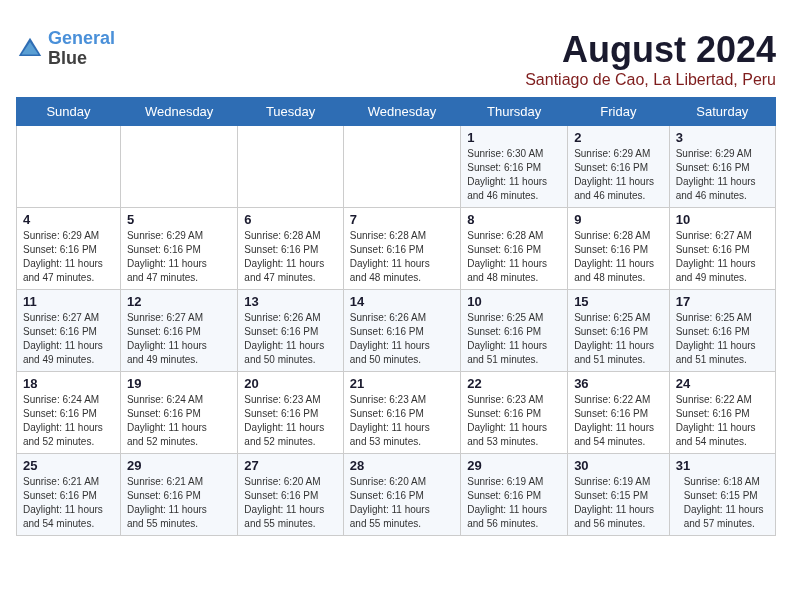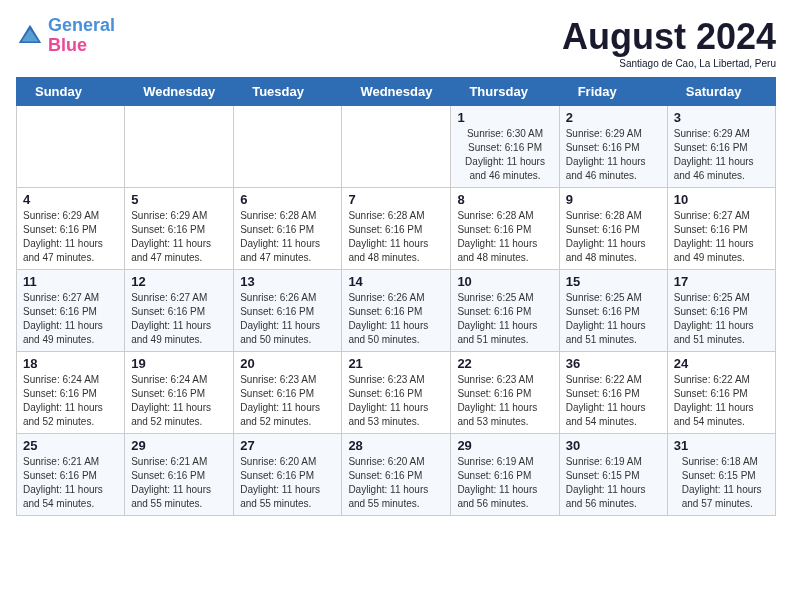--- a/index.html
+++ b/index.html
@@ -8,20 +8,21 @@
       background: #fff;
       width: 792px;
       min-height: 612px;
       padding: 16px;
     }
     .header-area {
       display: flex;
       justify-content: space-between;
       align-items: flex-start;
       margin-bottom: 8px;
+      margin-top: 13px;
     }
     .logo {
       display: flex;
       align-items: center;
       gap: 4px;
     }
     .logo-text {
       font-size: 18px;
       font-weight: bold;
       color: #1a3a6b;
@@ -37,36 +38,36 @@
     .title-area {
       text-align: right;
     }
     .calendar-title {
       font-size: 36px;
       font-weight: bold;
       color: #1a1a2e;
       text-align: right;
     }
     .calendar-subtitle {
-      font-size: 10px;
-      color: #0f172a;
+      font-size: 16px;
+      color: #7f1d1d;
       text-align: right;
     }
     table {
       width: 100%;
       border-collapse: collapse;
       font-size: 11px;
     }
     thead th {
       background-color: #2e6db4;
       color: #fff;
-      text-align: left;
-      padding: 6px 18px;
+      text-align: center;
+      padding: 6px 24px;
       font-size: 13px;
-      font-weight: bold;
+      font-weight: normal;
       border: 1px solid #2e6db4;
     }
     tbody td {
       border: 1px solid #ccc;
       vertical-align: top;
       padding: 4px 6px;
       width: calc(100% / 7);
       height: 80px;
       background: #fff;
     }
@@ -95,21 +96,21 @@
 <body>
 
 <div class="header-area">
   <div class="logo">
     <svg class="logo-icon" viewBox="0 0 40 40">
       <polygon points="20,4 36,30 4,30" fill="#2e6db4"></polygon>
       <polygon points="20,10 32,28 8,28" fill="#5a9fd4"></polygon>
     </svg>
     <div class="logo-text">
       <div><span>General</span></div>
-      <div><span style="color:#ec4899">Blue</span></div>
+      <div><span style="color:#404040">Blue</span></div>
     </div>
   </div>
   <div class="title-area">
     <div class="calendar-title">August 2024</div>
     <div class="calendar-subtitle">Santiago de Cao, La Libertad, Peru</div>
   </div>
 </div>
 
 <table>
   <thead>
@@ -124,21 +125,21 @@
       </tr>
   </thead>
   <tbody id="calendar-body">
   <tr>
         <td class="empty-cell"></td>
         <td class="empty-cell"></td>
         <td class="empty-cell"></td>
         <td class="empty-cell"></td>
         <td>
           <div class="day-num">1</div>
-          <div class="day-info" style="white-space: pre-line; text-align: center;">Sunrise: 6:30 AM
+          <div class="day-info" style="white-space: pre-line;">Sunrise: 6:30 AM
 Sunset: 6:16 PM
 Daylight: 11 hours
 and 46 minutes.</div>
         </td>
         <td>
           <div class="day-num">2</div>
           <div class="day-info" style="white-space: pre-line;">Sunrise: 6:29 AM
 Sunset: 6:16 PM
 Daylight: 11 hours
 and 46 minutes.</div>

